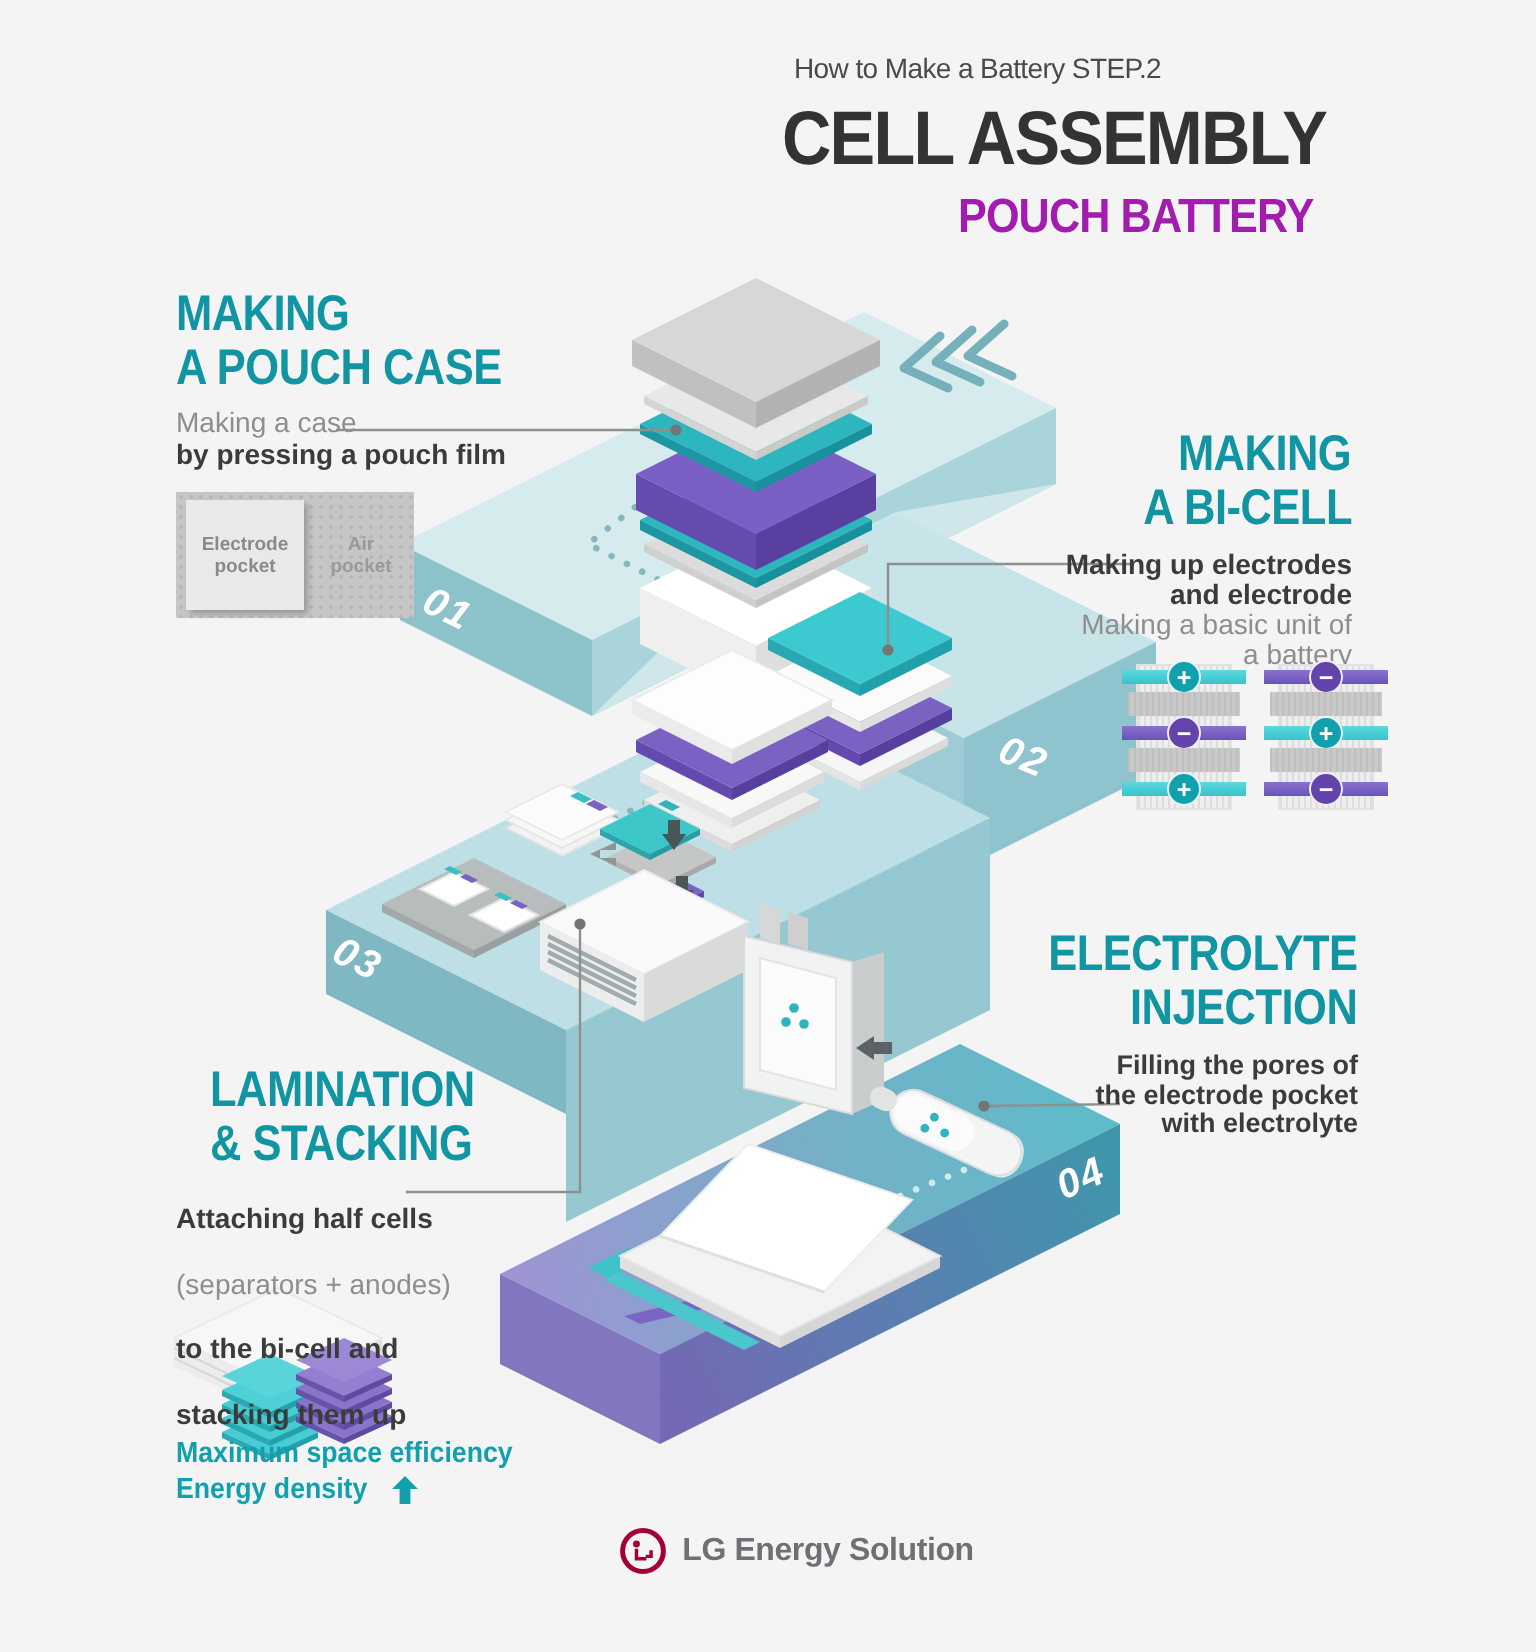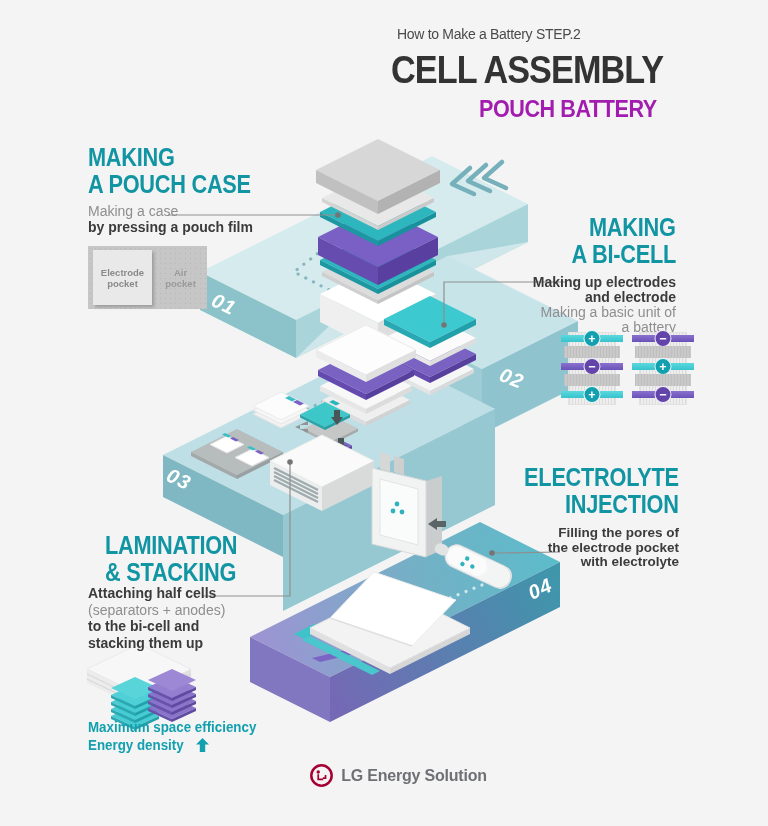--- a/index.html
+++ b/index.html
@@ -39,21 +39,21 @@
   .bsep { position:absolute; left:3px; right:3px; height:12px; background:#c9c9c9;
     background-image:repeating-linear-gradient(90deg, #bfbfbf 0 1px, rgba(0,0,0,0) 1px 3px); }
   .bcircle { position:absolute; width:17px; height:17px; border-radius:50%; left:50%; top:-5px; transform:translateX(-50%);
     display:flex; align-items:center; justify-content:center; color:#fff; font-size:12.5px; font-weight:bold;
     border:1px solid rgba(255,255,255,.9); box-sizing:border-box; }
   .bcircle.teal { background:#129fae; }
   .bcircle.purple { background:#6244aa; }
 
   .sec3-h { left:88px; top:532px;margin-left:17px; }
   .sec3-t { left:88px; top:585px; }
-  .sec3-t div { line-height:16.5px; }
+  .sec3-t div { line-height:16.5px;margin-top:16px; }
   .benefits { left:88px; top:718px; color:#12a0ae; font-weight:bold; font-size:14.5px; line-height:18px;text-align:center; }
   .benefit-row { display:flex; align-items:center; gap:4px; }
 
   .sec4 { right:89px; top:464px; text-align:right; }
   .sec4 .txt-b { font-size:13.5px; line-height:14.5px; }
 
   .footer { left:0; top:763px; width:768px; display:flex; align-items:center; justify-content:center; gap:7px;padding-left:14px; }
   .brand-text { font-size:16px; font-weight:bold; color:#6e7073; letter-spacing:-0.2px; }
 </style>
 </head>

